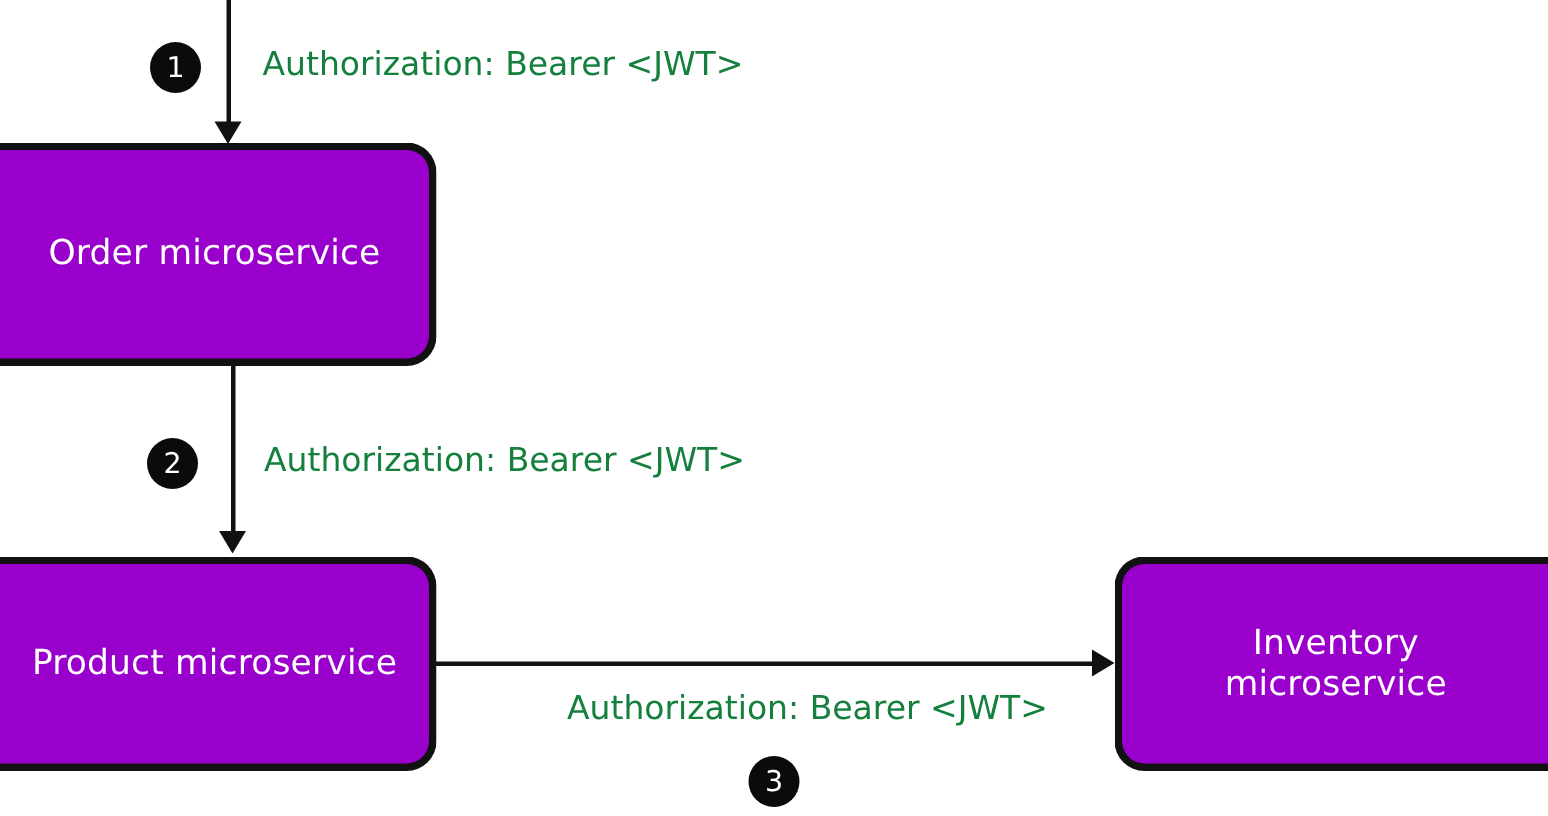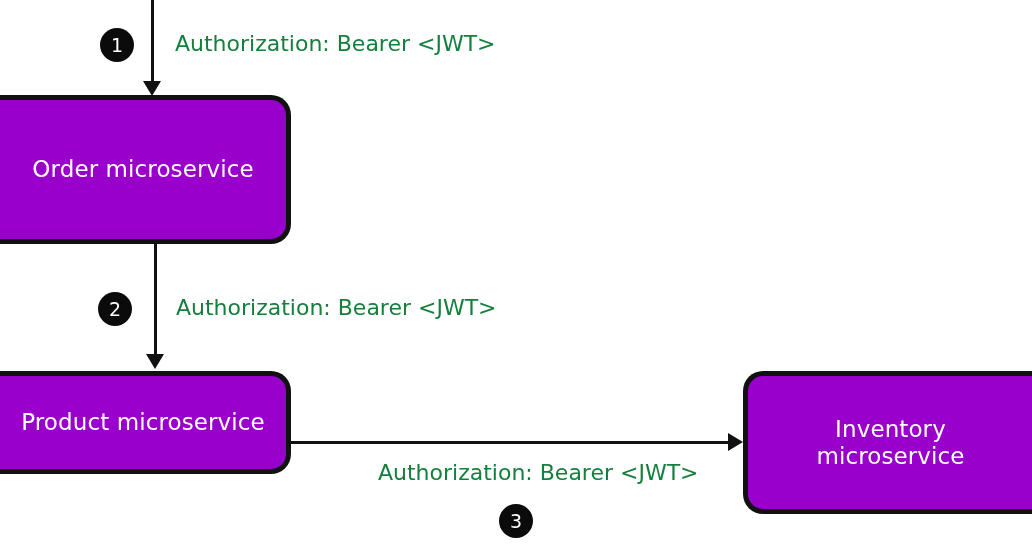--- a/index.html
+++ b/index.html
@@ -48,21 +48,21 @@
     border-bottom-left-radius: 0;
   }
   
   .node.clip-right {
     border-right: none;
     border-top-right-radius: 0;
     border-bottom-right-radius: 0;
   }
 
   #node-order    { left: 0px;   top: 95px;  width: 291px; height: 149px; }
-  #node-product  { left: 0px;   top: 371px; width: 291px; height: 103px; }
+  #node-product  { left: 0px;   top: 371px; width: 291px; height: 143px; }
   #node-inventory{ left: 743px; top: 371px; width: 290px; height: 143px; }
 
   
   .edge { position: absolute; }
 
   .edge-line-v {
     position: absolute;
     width: 3px;
     background: #111111;
   }

